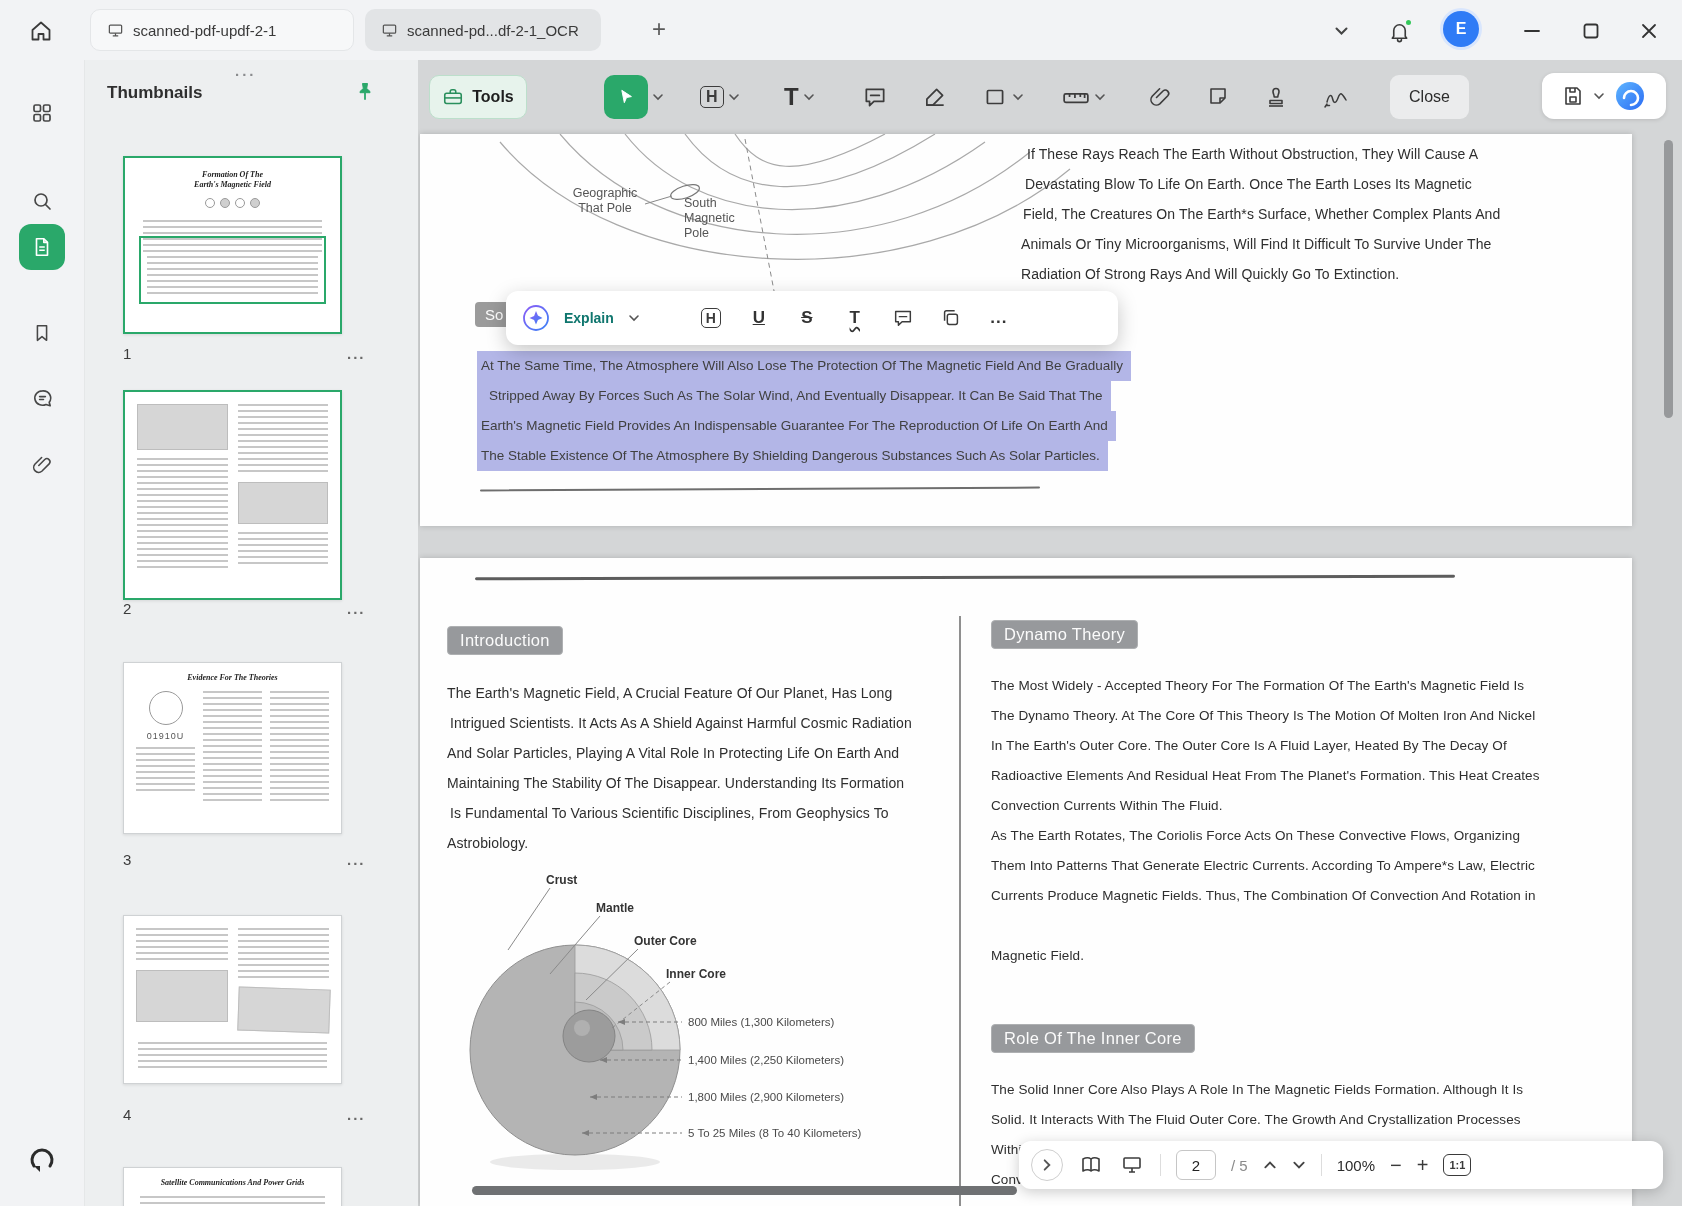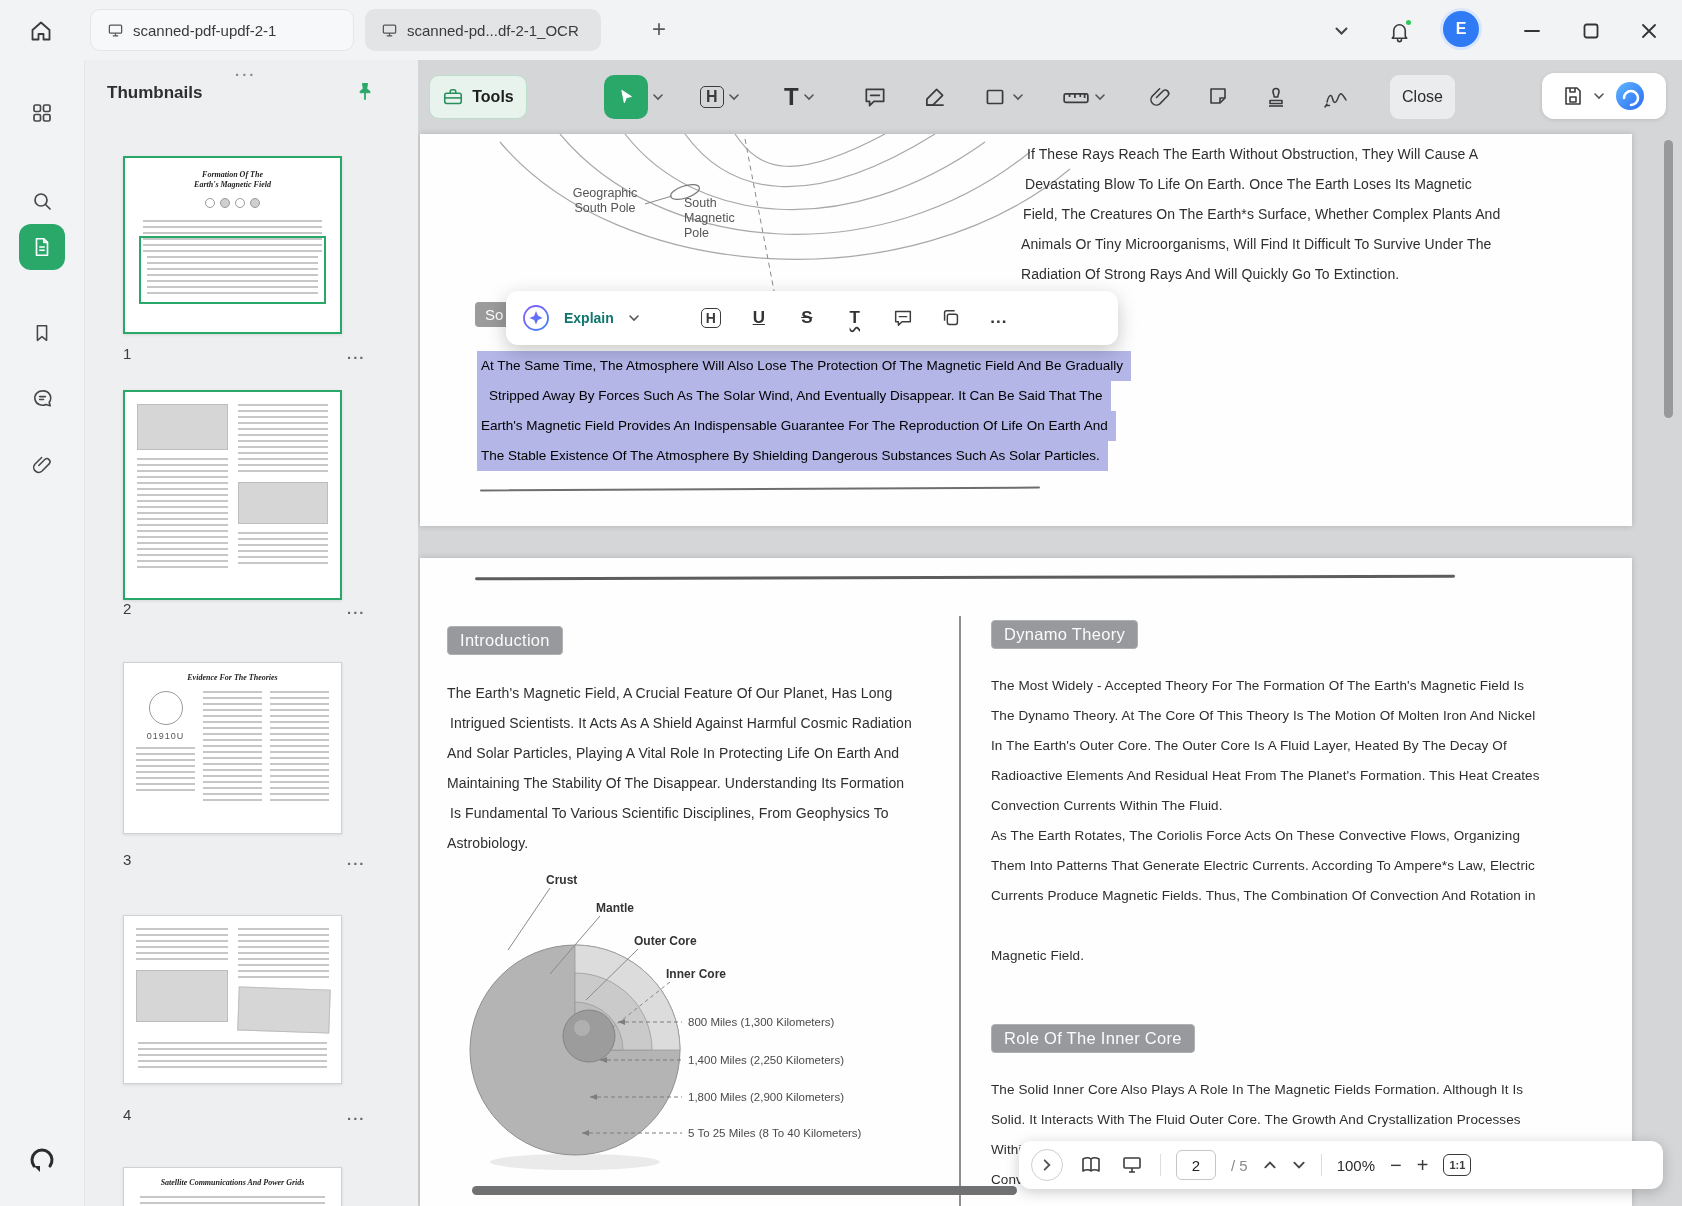--- a/index.html
+++ b/index.html
@@ -47,38 +47,38 @@
   .imgbox { background:#d6d6d6; border:1px solid #bdbdbd; }
   .vp-ind { position:absolute; border:2px solid #2aa86a; }
 
   
   .canvas { position:absolute; left:418px; top:60px; right:0; bottom:0; background:#d4d6d7; z-index:1; }
   .page { position:absolute; left:420px; background:#fefefe; box-shadow:0 0 6px rgba(0,0,0,.18); z-index:2; }
   .page1 { top:134px; width:1212px; height:392px; }
   .page2 { top:558px; width:1212px; height:648px; }
   .dl { position:absolute; white-space:nowrap; color:#2e2e2e; letter-spacing:0.1px; }
   .doc14 { font-size:14px; } .doc135 { font-size:13.5px; }
-  .hl-line { position:absolute; left:57px; white-space:nowrap; font-size:13.5px; color:#000000;
+  .hl-line { position:absolute; left:57px; white-space:nowrap; font-size:13.5px; color:#404040;
              background:#b3b6e7; padding:6px 8px 6px 4px; line-height:18px; }
   .ocr-head { position:absolute; background:#97999c; color:#fbfbfb; border:1px solid #aeb0b2;
               border-radius:4px; padding:4px 12px; font-size:16.5px; letter-spacing:0.3px; }
   .diag-label { position:absolute; font-size:12.5px; color:#555; white-space:pre-line; line-height:15px; }
   .col-divider { position:absolute; width:1.5px; background:#8f8f8f; }
   .streak { position:absolute; background:#6e6e6e; border-radius:2px; }
 
   
   .mtb { position:absolute; top:75px; height:44px; display:flex; align-items:center; z-index:6; }
   .tools-btn { left:429px; width:98px; border-radius:10px; background:#e7f3ec; border:1px solid #bcdfcb;
                justify-content:center; gap:8px; font-size:16px; font-weight:700; color:#1e1e1e; }
   .sel-btn { left:604px; width:44px; height:44px; border-radius:10px; background:#2aa86a;
              justify-content:center; }
   .icon-grp { gap:4px; }
   .boxH { border:1.7px solid #3c3c3c; border-radius:5px; font-size:14px; font-weight:700;
           padding:1px 4px; color:#3c3c3c; line-height:16px; }
-  .close-btn { left:1390px; width:65px; border-radius:9px; background:#ebeced; justify-content:center;
+  .close-btn { left:1390px; width:79px; border-radius:9px; background:#ebeced; justify-content:center;
                font-size:16px; color:#2c2c2c; }
   .right-pill { left:1542px; width:124px; height:46px; top:73px; background:#fff; border-radius:12px;
                 justify-content:center; gap:8px; box-shadow:0 1px 4px rgba(0,0,0,.12); }
 
   
   .popup { position:absolute; left:506px; top:291px; width:612px; height:54px; background:#fff;
            border-radius:12px; box-shadow:0 6px 20px rgba(0,0,0,.22); display:flex; align-items:center;
            padding:0 16px; gap:14px; z-index:8; }
   .popup .lbl { font-size:14px; font-weight:700; color:#0f766e; }
   .pp-ico { width:34px; height:34px; display:flex; align-items:center; justify-content:center;
@@ -126,21 +126,21 @@
         <path d="M120 0 C 220 120, 440 140, 590 18"></path>
         <path d="M185 0 C 255 90, 405 108, 545 8"></path>
         <path d="M245 0 C 290 62, 370 78, 495 0"></path>
         <path d="M295 0 C 320 38, 355 48, 445 0"></path>
       </g>
       <line x1="305" y1="5" x2="335" y2="162" stroke="#8a8a8a" stroke-width="1" stroke-dasharray="5 4"></line>
       <ellipse cx="245" cy="58" rx="15" ry="6" transform="rotate(-18 245 58)" fill="none" stroke="#777" stroke-width="1.2"></ellipse>
       <line x1="232" y1="62" x2="205" y2="70" stroke="#888" stroke-width="1"></line>
     </svg>
     <div class="diag-label prelabel" style="left:137px; top:52px; width:96px; text-align:center;">Geographic
-South Pole</div>
+That Pole</div>
     <div class="diag-label prelabel" style="left:264px; top:62px;">South
 Magnetic
 Pole</div>
 
     <div class="dl doc14" style="left:607px; top:12px;">If These Rays Reach The Earth Without Obstruction, They Will Cause A</div>
     <div class="dl doc14" style="left:605px; top:42px;">Devastating Blow To Life On Earth. Once The Earth Loses Its Magnetic</div>
     <div class="dl doc14" style="left:603px; top:72px;">Field, The Creatures On The Earth*s Surface, Whether Complex Plants And</div>
     <div class="dl doc14" style="left:601px; top:102px;">Animals Or Tiny Microorganisms, Will Find It Difficult To Survive Under The</div>
     <div class="dl doc14" style="left:601px; top:132px;">Radiation Of Strong Rays And Will Quickly Go To Extinction.</div>
 

